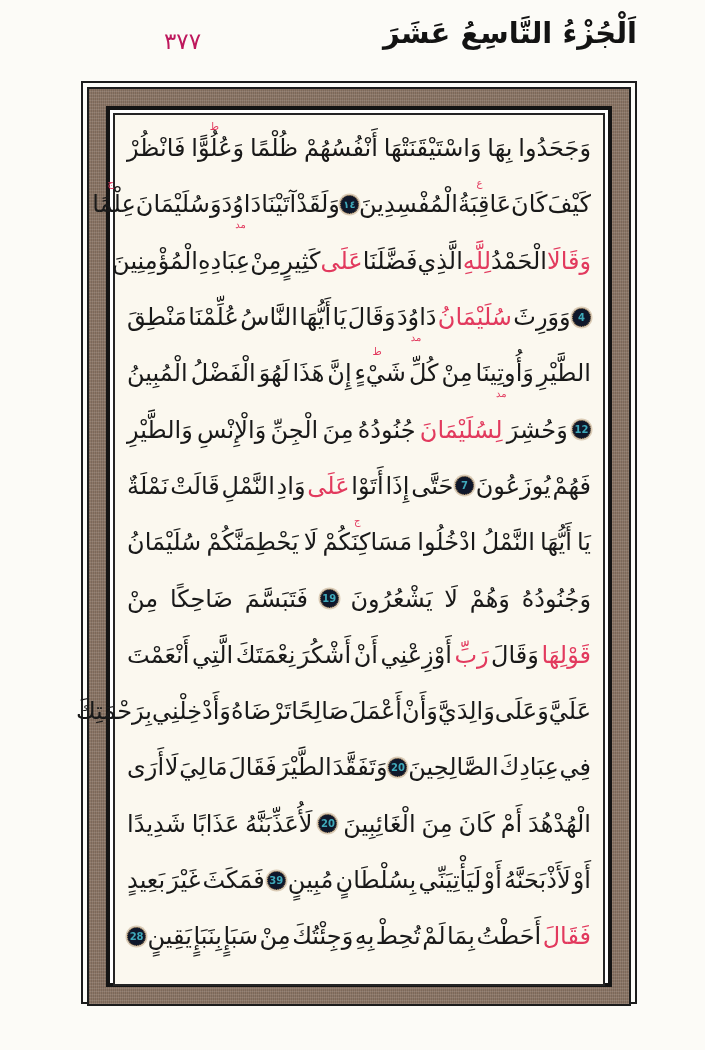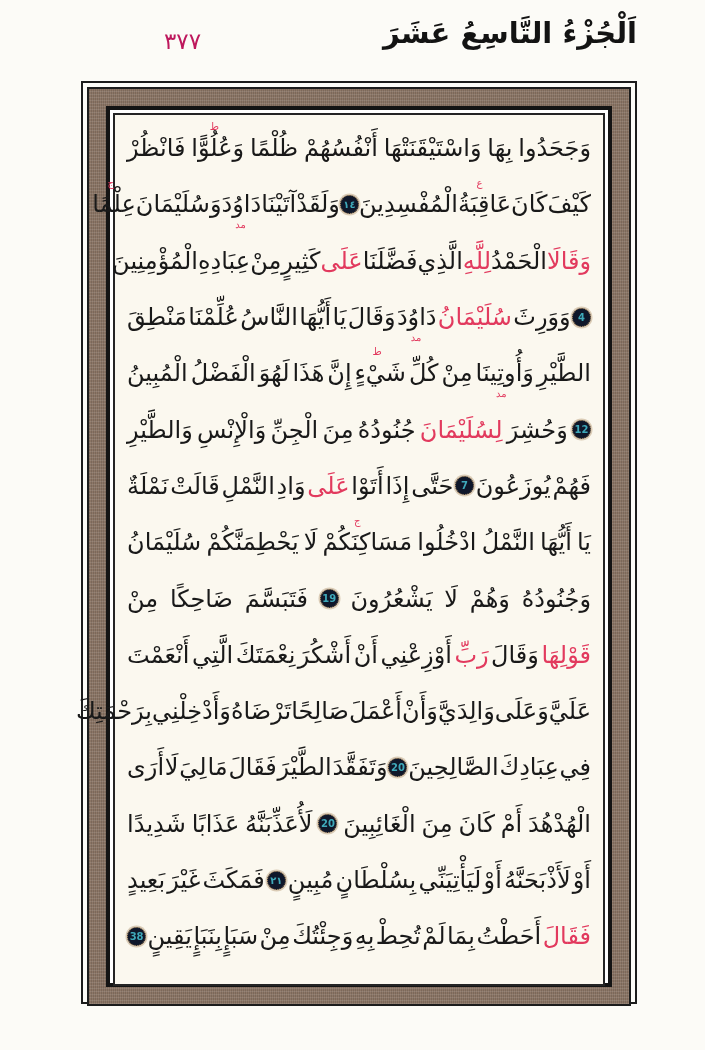--- a/index.html
+++ b/index.html
@@ -223,38 +223,38 @@
                   <span class="word">عَذَابًا</span>
                   <span class="word">شَدِيدًا</span>
                 </div>
                 <div class="line">
                   <span class="word">أَوْ</span>
                   <span class="word">لَأَذْبَحَنَّهُ</span>
                   <span class="word">أَوْ</span>
                   <span class="word">لَيَأْتِيَنِّي</span>
                   <span class="word">بِسُلْطَانٍ</span>
                   <span class="word">مُبِينٍ</span>
-                  <span class="vmark">٢١</span>
+                  <span class="vmark">39</span>
                   <span class="word">فَمَكَثَ</span>
                   <span class="word">غَيْرَ</span>
                   <span class="word">بَعِيدٍ</span>
                 </div>
                 <div class="line">
                   <span class="word red">فَقَالَ</span>
                   <span class="word">أَحَطْتُ</span>
                   <span class="word">بِمَا</span>
                   <span class="word">لَمْ</span>
                   <span class="word">تُحِطْ</span>
                   <span class="word">بِهِ</span>
                   <span class="word">وَجِئْتُكَ</span>
                   <span class="word">مِنْ</span>
                   <span class="word">سَبَإٍ</span>
                   <span class="word">بِنَبَإٍ</span>
                   <span class="word">يَقِينٍ</span>
-                  <span class="vmark">38</span>
+                  <span class="vmark">28</span>
                 </div>
               </div>
           </div>
         </div>
       </div>
     </div>
   </div>
 
 </div>
 

